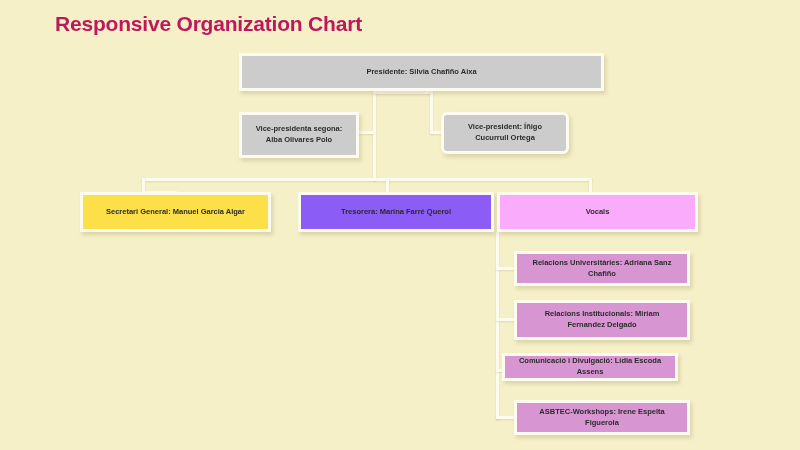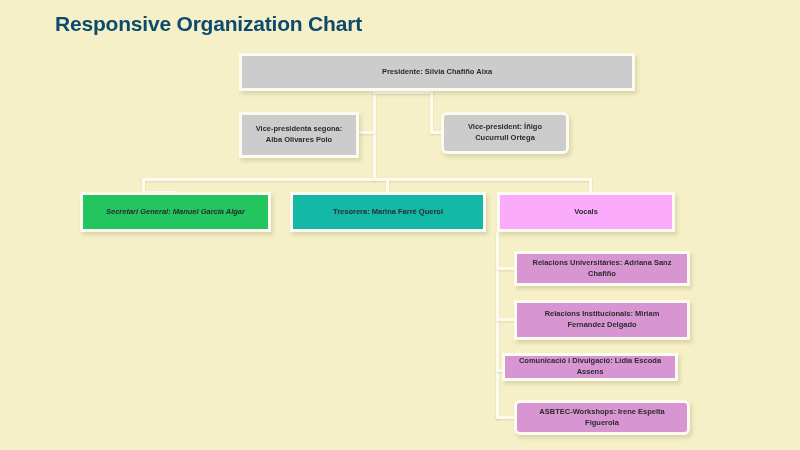--- a/index.html
+++ b/index.html
@@ -14,21 +14,21 @@
     overflow: hidden;
     position: relative;
   }
 
   #page-title {
     position: absolute;
     left: 55px;
     top: 12px;
     font-size: 21px;
     font-weight: bold;
-    color: #0c4a6e;
+    color: #be185d;
     letter-spacing: -0.2px;
   }
 
   
   #chart {
     position: absolute;
     left: 0;
     top: 0;
     width: 800px;
     height: 450px;
@@ -52,38 +52,38 @@
     text-align: center;
     font-size: 7.5px;
     font-weight: bold;
     color: #2b2b2b;
     line-height: 1.45;
     padding: 2px 8px;
     box-shadow: 2px 3px 4px rgba(120,110,60,0.22);
   }
 
   .node-gray  { background: #cccccc; }
-  .node-yellow{ background: #22c55e; font-style: italic; }
-  .node-blue  { background: #14b8a6; }
+  .node-yellow{ background: #fde047; }
+  .node-blue  { background: #8b5cf6; margin-left: 8px; }
   .node-pink  { background: #fbabfb; }
   .node-pink-dark { background: #d795d2; }
 
   
-  #node-president      { left: 239px; top: 53px;  width: 396px; height: 38px; }
+  #node-president      { left: 239px; top: 53px;  width: 365px; height: 38px; }
   #node-vice2          { left: 239px; top: 112px; width: 120px; height: 46px; }
   #node-vice1          { left: 441px; top: 112px; width: 128px; height: 42px; border-radius: 6px; }
 
   #node-secretary      { left: 80px;  top: 192px; width: 191px; height: 40px; }
   #node-treasurer      { left: 290px; top: 192px; width: 196px; height: 40px; }
-  #node-vocals         { left: 497px; top: 192px; width: 178px; height: 40px; }
+  #node-vocals         { left: 497px; top: 192px; width: 201px; height: 40px; }
 
   #node-vocal-0        { left: 514px; top: 251px; width: 176px; height: 35px; }
   #node-vocal-1        { left: 514px; top: 300px; width: 176px; height: 40px; }
   #node-vocal-2        { left: 502px; top: 353px; width: 176px; height: 28px; }
-  #node-vocal-3        { left: 514px; top: 400px; width: 176px; height: 35px; border-radius: 6px; }
+  #node-vocal-3        { left: 514px; top: 400px; width: 176px; height: 35px; }
 </style>
 </head>
 <body>
 
 <div id="page-title">Responsive Organization Chart</div>
 
 <div id="chart">
 
   <div class="conn" style="left:373px; top:91px; width:3px; height:90px;"></div>
 

